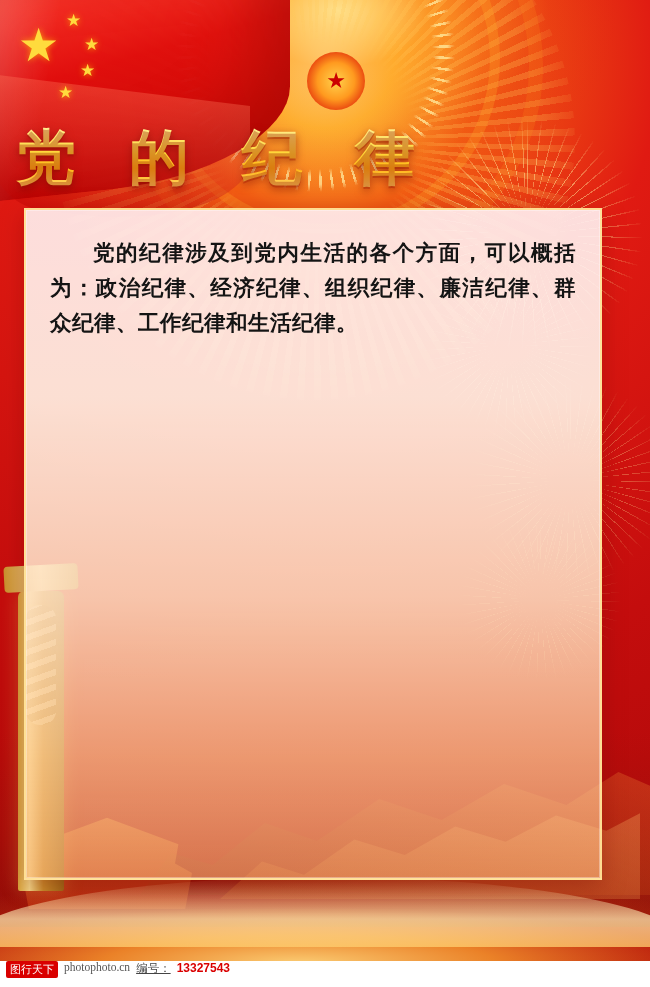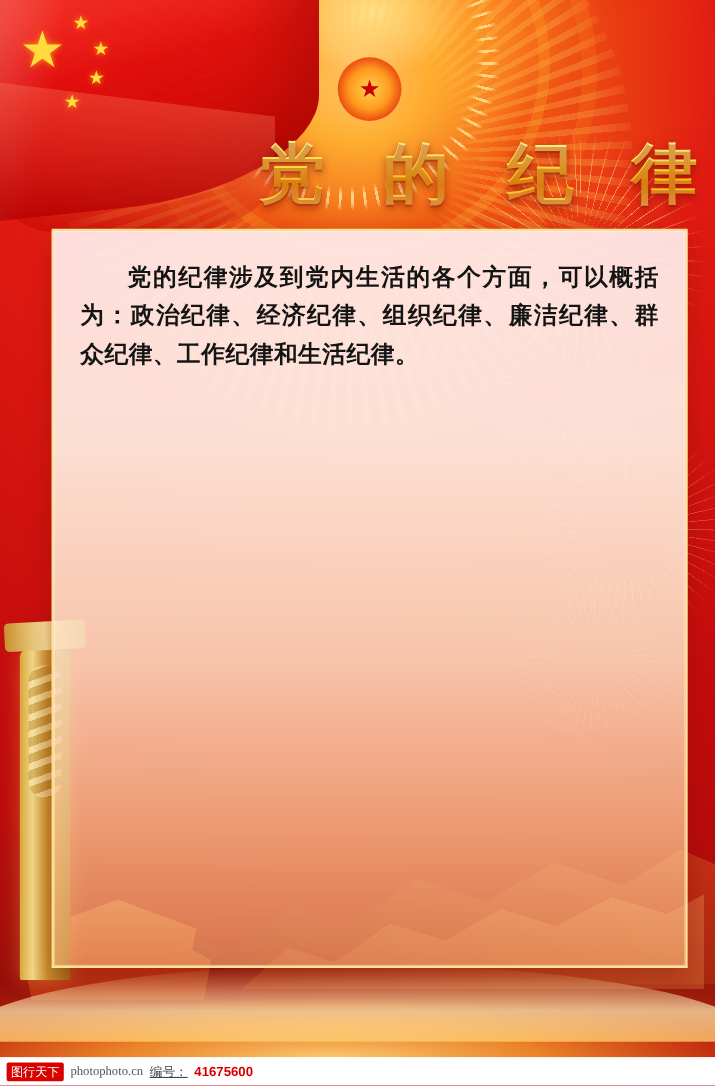--- a/index.html
+++ b/index.html
@@ -227,39 +227,39 @@
     background: linear-gradient(180deg, rgba(255,255,255,0) 0%, rgba(255,236,180,0.85) 60%, rgba(255,205,110,0.9) 100%);
     border-radius: 50% 50% 0 0 / 100% 100% 0 0;
     opacity: .85;
   }
 
   
   .title {
     position: absolute;
     left: 0; right: 0;
     top: 118px;
-    text-align: right;
+    text-align: left;
     font-family: "DejaVu Serif", "Liberation Serif", serif;
     font-size: 60px;
     font-weight: bold;
     letter-spacing: 16px;
     text-indent: 16px;
     color: #ffe14d;
     background: linear-gradient(180deg, #fff6b0 0%, #ffd83a 42%, #ffb517 62%, #ffe98f 100%);
     -webkit-background-clip: text;
     background-clip: text;
     -webkit-text-fill-color: transparent;
     text-shadow: 0 2px 0 rgba(150,20,0,0.35);
     filter: drop-shadow(0 3px 4px rgba(120,10,0,0.55));
   }
 
   
   .card {
     position: absolute;
-    left: 47px;
+    left: 24px;
     top: 208px;
     width: 578px;
     height: 672px;
     padding: 26px 24px 20px 24px;
     box-sizing: border-box;
     border: 2px solid rgba(255,225,150,0.95);
     background: linear-gradient(180deg,
         rgba(255,233,233,0.94) 0%,
         rgba(255,240,228,0.92) 28%,
         rgba(255,226,196,0.86) 58%,
@@ -280,21 +280,21 @@
   }
 
   
   .footer {
     position: absolute;
     left: 0; right: 0;
     bottom: 0;
     height: 26px;
     background: #ffffff;
     display: flex;
-    align-items: center;
+    align-items: flex-start;
     gap: 6px;
     padding-left: 6px;
     box-sizing: border-box;
     font-size: 12px;
     color: #333;
   }
   .footer-logo {
     display: inline-block;
     background: #d90000;
     color: #fff;
@@ -352,16 +352,16 @@
   <div class="title">党 的 纪 律</div>
 
   <div class="card">
     <p>党的纪律涉及到党内生活的各个方面，可以概括为：政治纪律、经济纪律、组织纪律、廉洁纪律、群众纪律、工作纪律和生活纪律。</p>
   </div>
 
   <div class="footer">
     <span class="footer-logo">图行天下</span>
     <span class="footer-site">photophoto.cn</span>
     <span class="footer-num-label">编号：</span>
-    <span class="footer-num">41675600</span>
+    <span class="footer-num">13327543</span>
   </div>
 
 </div>
 
 </body></html>

